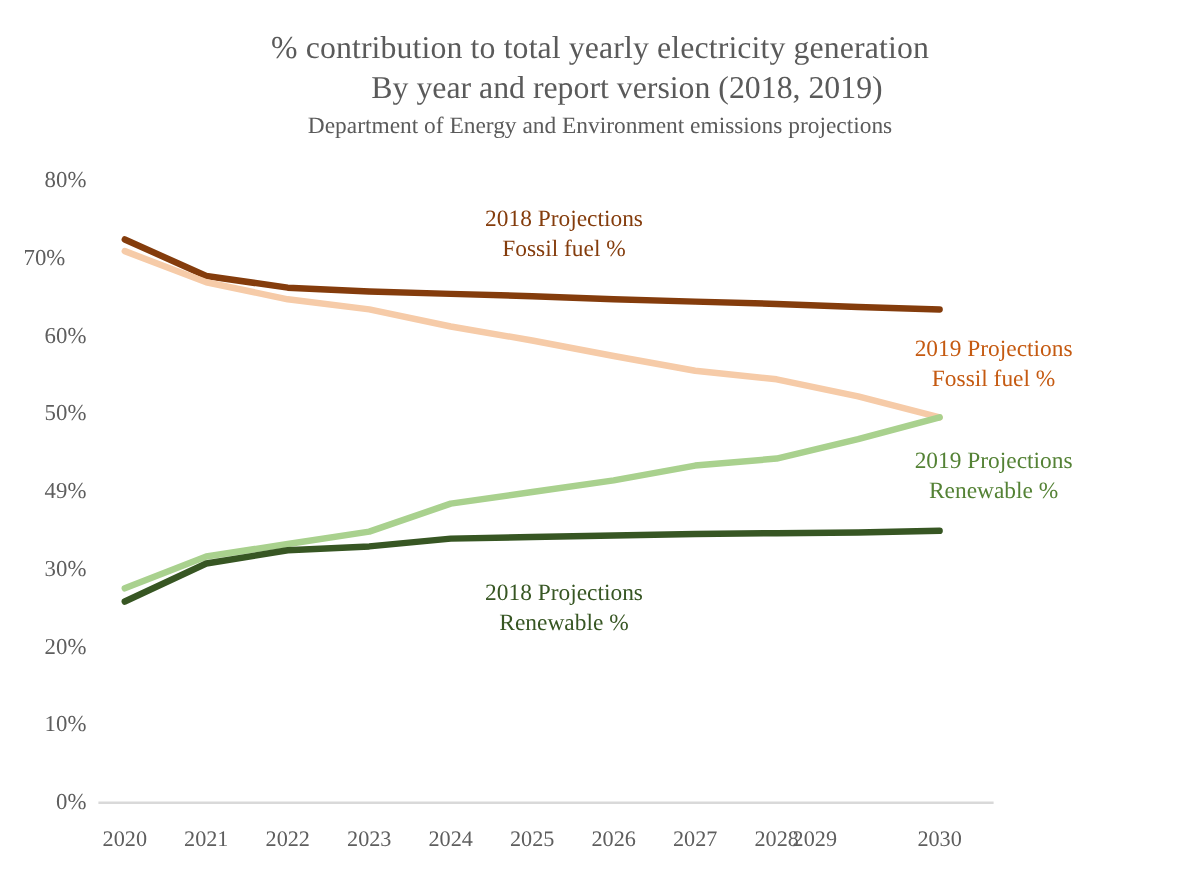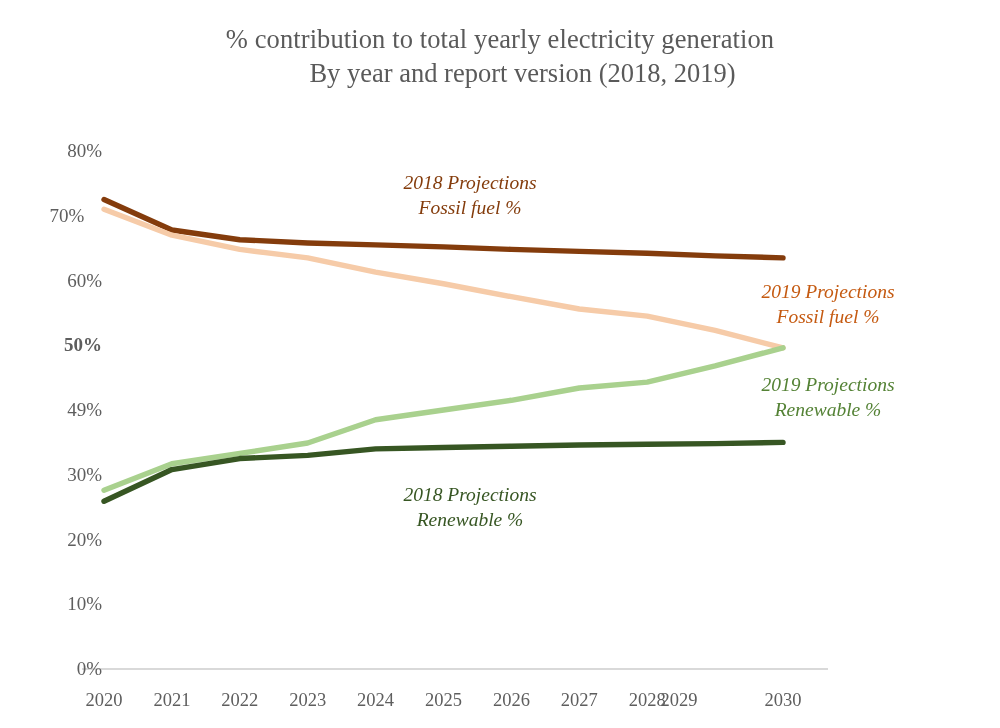--- a/index.html
+++ b/index.html
@@ -70,21 +70,20 @@
     font-size: 19px;
     color: #5e5e5e;
     line-height: 20px;
   }
   .ytick-wrap {
     position: absolute;
     left: 0;
     top: 0;
     width: 72px;
     height: 728px;
-    padding-left: 30px;
   }
   .xtick-wrap {
     position: absolute;
     left: 0;
     top: 0;
     width: 921px;
     height: 728px;
   }
   .xtick {
     position: absolute;
@@ -96,57 +95,57 @@
     line-height: 20px;
   }
 
   
   .annotation {
     position: absolute;
     text-align: center;
     font-size: 19.5px;
     line-height: 25px;
     white-space: nowrap;
-    font-style: italic;
   }
   .annotation .ann-line {
     display: block;
   }
   .ann-2018-fossil   { color: #843C0C; }
   .ann-2019-fossil   { color: #C55A11; }
   .ann-2019-renew    { color: #548235; }
   .ann-2018-renew    { color: #375623; }
 </style>
 </head>
 <body>
 
 <div id="chart-root">
 
   <div class="title-block">
     <div class="chart-title">% contribution to total yearly electricity generation</div>
     <div class="chart-title-2">By year and report version (2018, 2019)</div>
+    <div class="chart-subtitle">Department of Energy and Environment emissions projections</div>
   </div>
 
   <svg class="plot-svg" id="plot-svg" width="1000" height="728">
     <g id="axis-group">
         <line x1="82" x2="828" y1="669" y2="669" stroke="#D9D9D9" stroke-width="2.2"></line>
       </g>
     <g id="series-group">
         <polyline points="104.00,199.56 171.90,230.00 239.80,239.71 307.70,242.94 375.60,244.89 443.50,246.83 511.40,249.42 579.30,251.36 647.20,253.31 715.10,255.89 783.00,257.84" fill="none" stroke="#843C0C" stroke-width="5.4" stroke-linecap="round" stroke-linejoin="round"></polyline>
         <polyline points="104.00,209.28 171.90,235.18 239.80,249.42 307.70,257.84 375.60,272.08 443.50,283.74 511.40,296.69 579.30,308.99 647.20,316.11 715.10,330.36 783.00,347.84" fill="none" stroke="#F6CBA8" stroke-width="5.4" stroke-linecap="round" stroke-linejoin="round"></polyline>
         <polyline points="104.00,490.29 171.90,463.74 239.80,453.38 307.70,443.02 375.60,419.71 443.50,410.00 511.40,400.29 579.30,387.99 647.20,382.16 715.10,365.97 783.00,347.84" fill="none" stroke="#A9D18E" stroke-width="5.4" stroke-linecap="round" stroke-linejoin="round"></polyline>
         <polyline points="104.00,501.30 171.90,469.57 239.80,458.56 307.70,455.33 375.60,448.85 443.50,447.55 511.40,446.26 579.30,444.97 647.20,444.32 715.10,443.67 783.00,442.38" fill="none" stroke="#375623" stroke-width="5.4" stroke-linecap="round" stroke-linejoin="round"></polyline>
       </g>
   </svg>
 
   <div class="ytick-wrap" id="ytick-wrap">
       <div class="ytick" style="top: 141px;">80%</div>
       <div class="ytick" style="top: 205.75px; text-align: center;">70%</div>
       <div class="ytick" style="top: 270.5px;">60%</div>
-      <div class="ytick" style="top: 335.25px; font-weight: bold;">50%</div>
+      <div class="ytick" style="top: 335.25px;">50%</div>
       <div class="ytick" style="top: 400px;">49%</div>
       <div class="ytick" style="top: 464.75px;">30%</div>
       <div class="ytick" style="top: 529.5px;">20%</div>
       <div class="ytick" style="top: 594.25px;">10%</div>
       <div class="ytick" style="top: 659px;">0%</div>
     </div>
 
   <div class="xtick-wrap" id="xtick-wrap">
       <div class="xtick" style="left: 104px; top: 690px;">2020</div>
       <div class="xtick" style="left: 171.9px; top: 690px;">2021</div>

